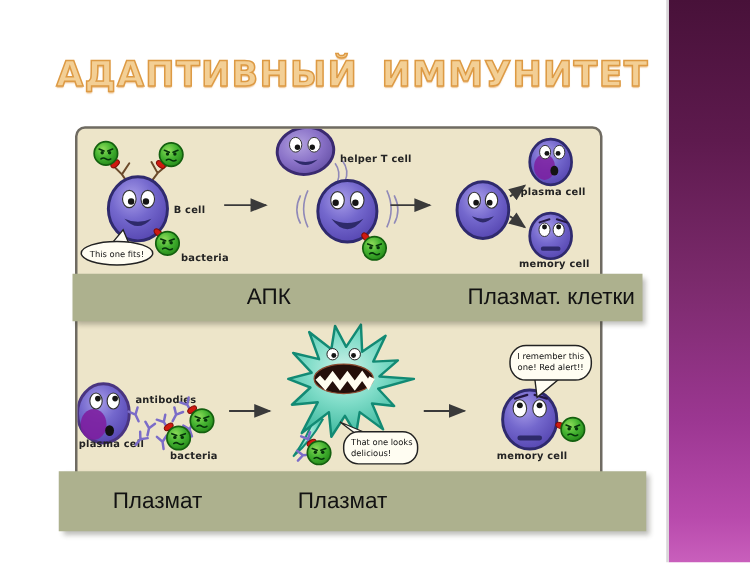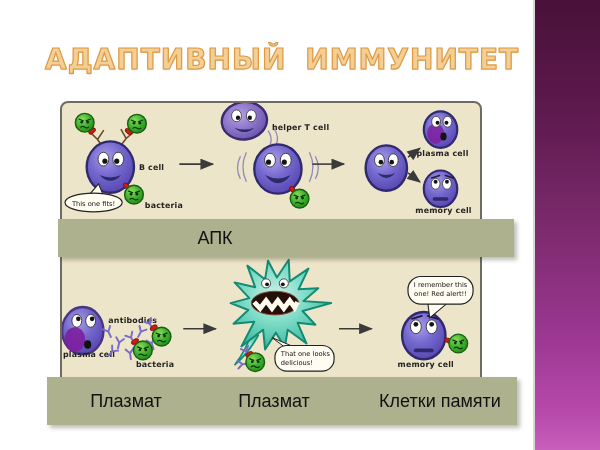--- a/index.html
+++ b/index.html
@@ -259,20 +259,20 @@
         <path d="M370,202 L372,218 L390,203 Z" fill="#fffdf2" stroke="#222" stroke-width="1.1"></path>
         <rect x="350" y="176" width="66" height="28" rx="13" fill="#fffdf2" stroke="#222" stroke-width="1.2"></rect>
         <text class="bub" x="383" y="187" text-anchor="middle">I remember this</text>
         <text class="bub" x="383" y="196" text-anchor="middle">one! Red alert!!</text>
       </g>
     </svg>
   </div>
 
   <div class="band band-top">
     <span class="band-label" style="left:157px">АПК</span>
+    <span class="band-label" style="left:383px">Плазмат. клетки</span>
   </div>
   <div class="band band-bottom">
     <span class="band-label" style="left:79px">Плазмат</span>
     <span class="band-label" style="left:227px">Плазмат</span>
-    <span class="band-label" style="left:393px">Клетки памяти</span>
   </div>
 
 </div>
 
 </body></html>

